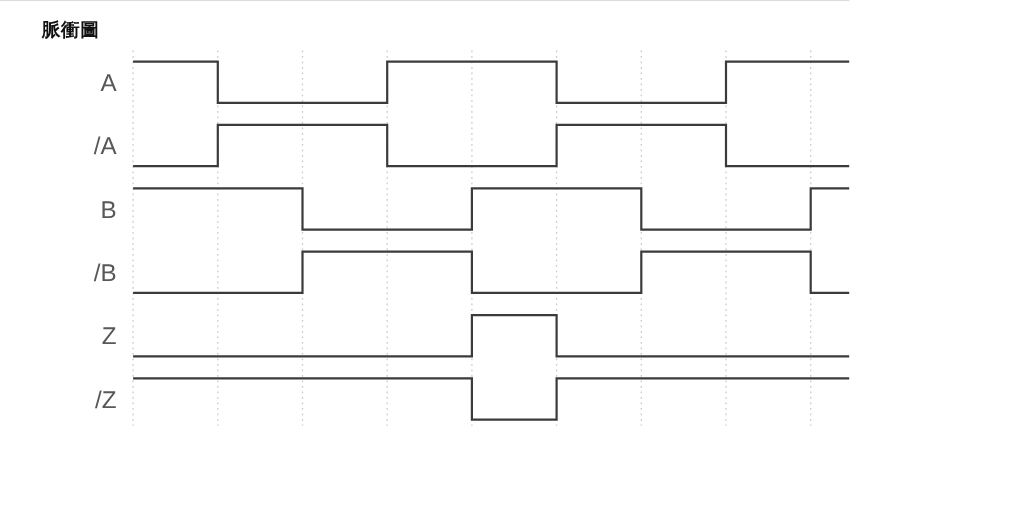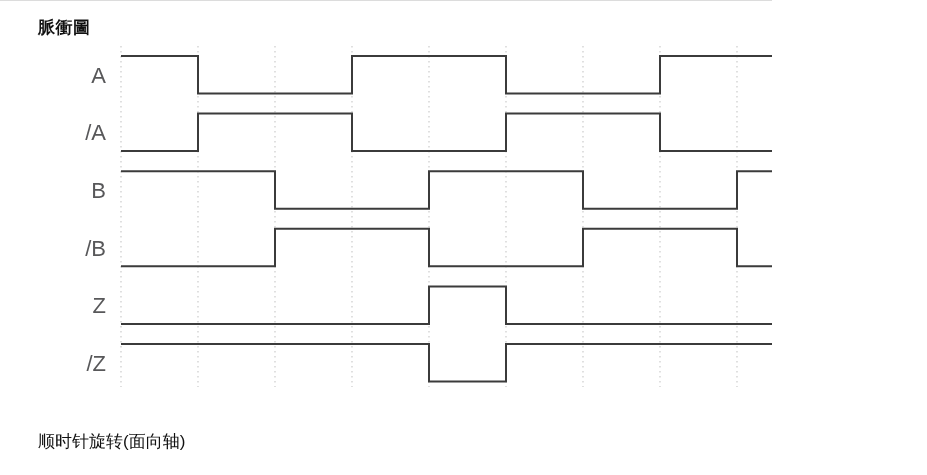--- a/index.html
+++ b/index.html
@@ -60,14 +60,13 @@
       <text x="106" y="139.35" text-anchor="end" fill="#58585a" font-size="22" font-family="&quot;Liberation Sans&quot;, sans-serif">/A</text>
       <path d="M121 170.2 L275 170.2 L275 207.7 L429 207.7 L429 170.2 L583 170.2 L583 207.7 L737 207.7 L737 170.2 L891 170.2" fill="none" stroke="#3b3b3b" stroke-width="2"></path>
       <text x="106" y="196.95" text-anchor="end" fill="#58585a" font-size="22" font-family="&quot;Liberation Sans&quot;, sans-serif">B</text>
       <path d="M121 265.3 L275 265.3 L275 227.8 L429 227.8 L429 265.3 L583 265.3 L583 227.8 L737 227.8 L737 265.3 L891 265.3" fill="none" stroke="#3b3b3b" stroke-width="2"></path>
       <text x="106" y="254.55" text-anchor="end" fill="#58585a" font-size="22" font-family="&quot;Liberation Sans&quot;, sans-serif">/B</text>
       <path d="M121 322.9 L429 322.9 L429 285.4 L506 285.4 L506 322.9 L891 322.9" fill="none" stroke="#3b3b3b" stroke-width="2"></path>
       <text x="106" y="312.15" text-anchor="end" fill="#58585a" font-size="22" font-family="&quot;Liberation Sans&quot;, sans-serif">Z</text>
       <path d="M121 343 L429 343 L429 380.5 L506 380.5 L506 343 L891 343" fill="none" stroke="#3b3b3b" stroke-width="2"></path>
       <text x="106" y="369.75" text-anchor="end" fill="#58585a" font-size="22" font-family="&quot;Liberation Sans&quot;, sans-serif">/Z</text>
     </svg>
-  <div class="caption">顺时针旋转(面向轴)</div>
 </div>
 
 </body></html>

